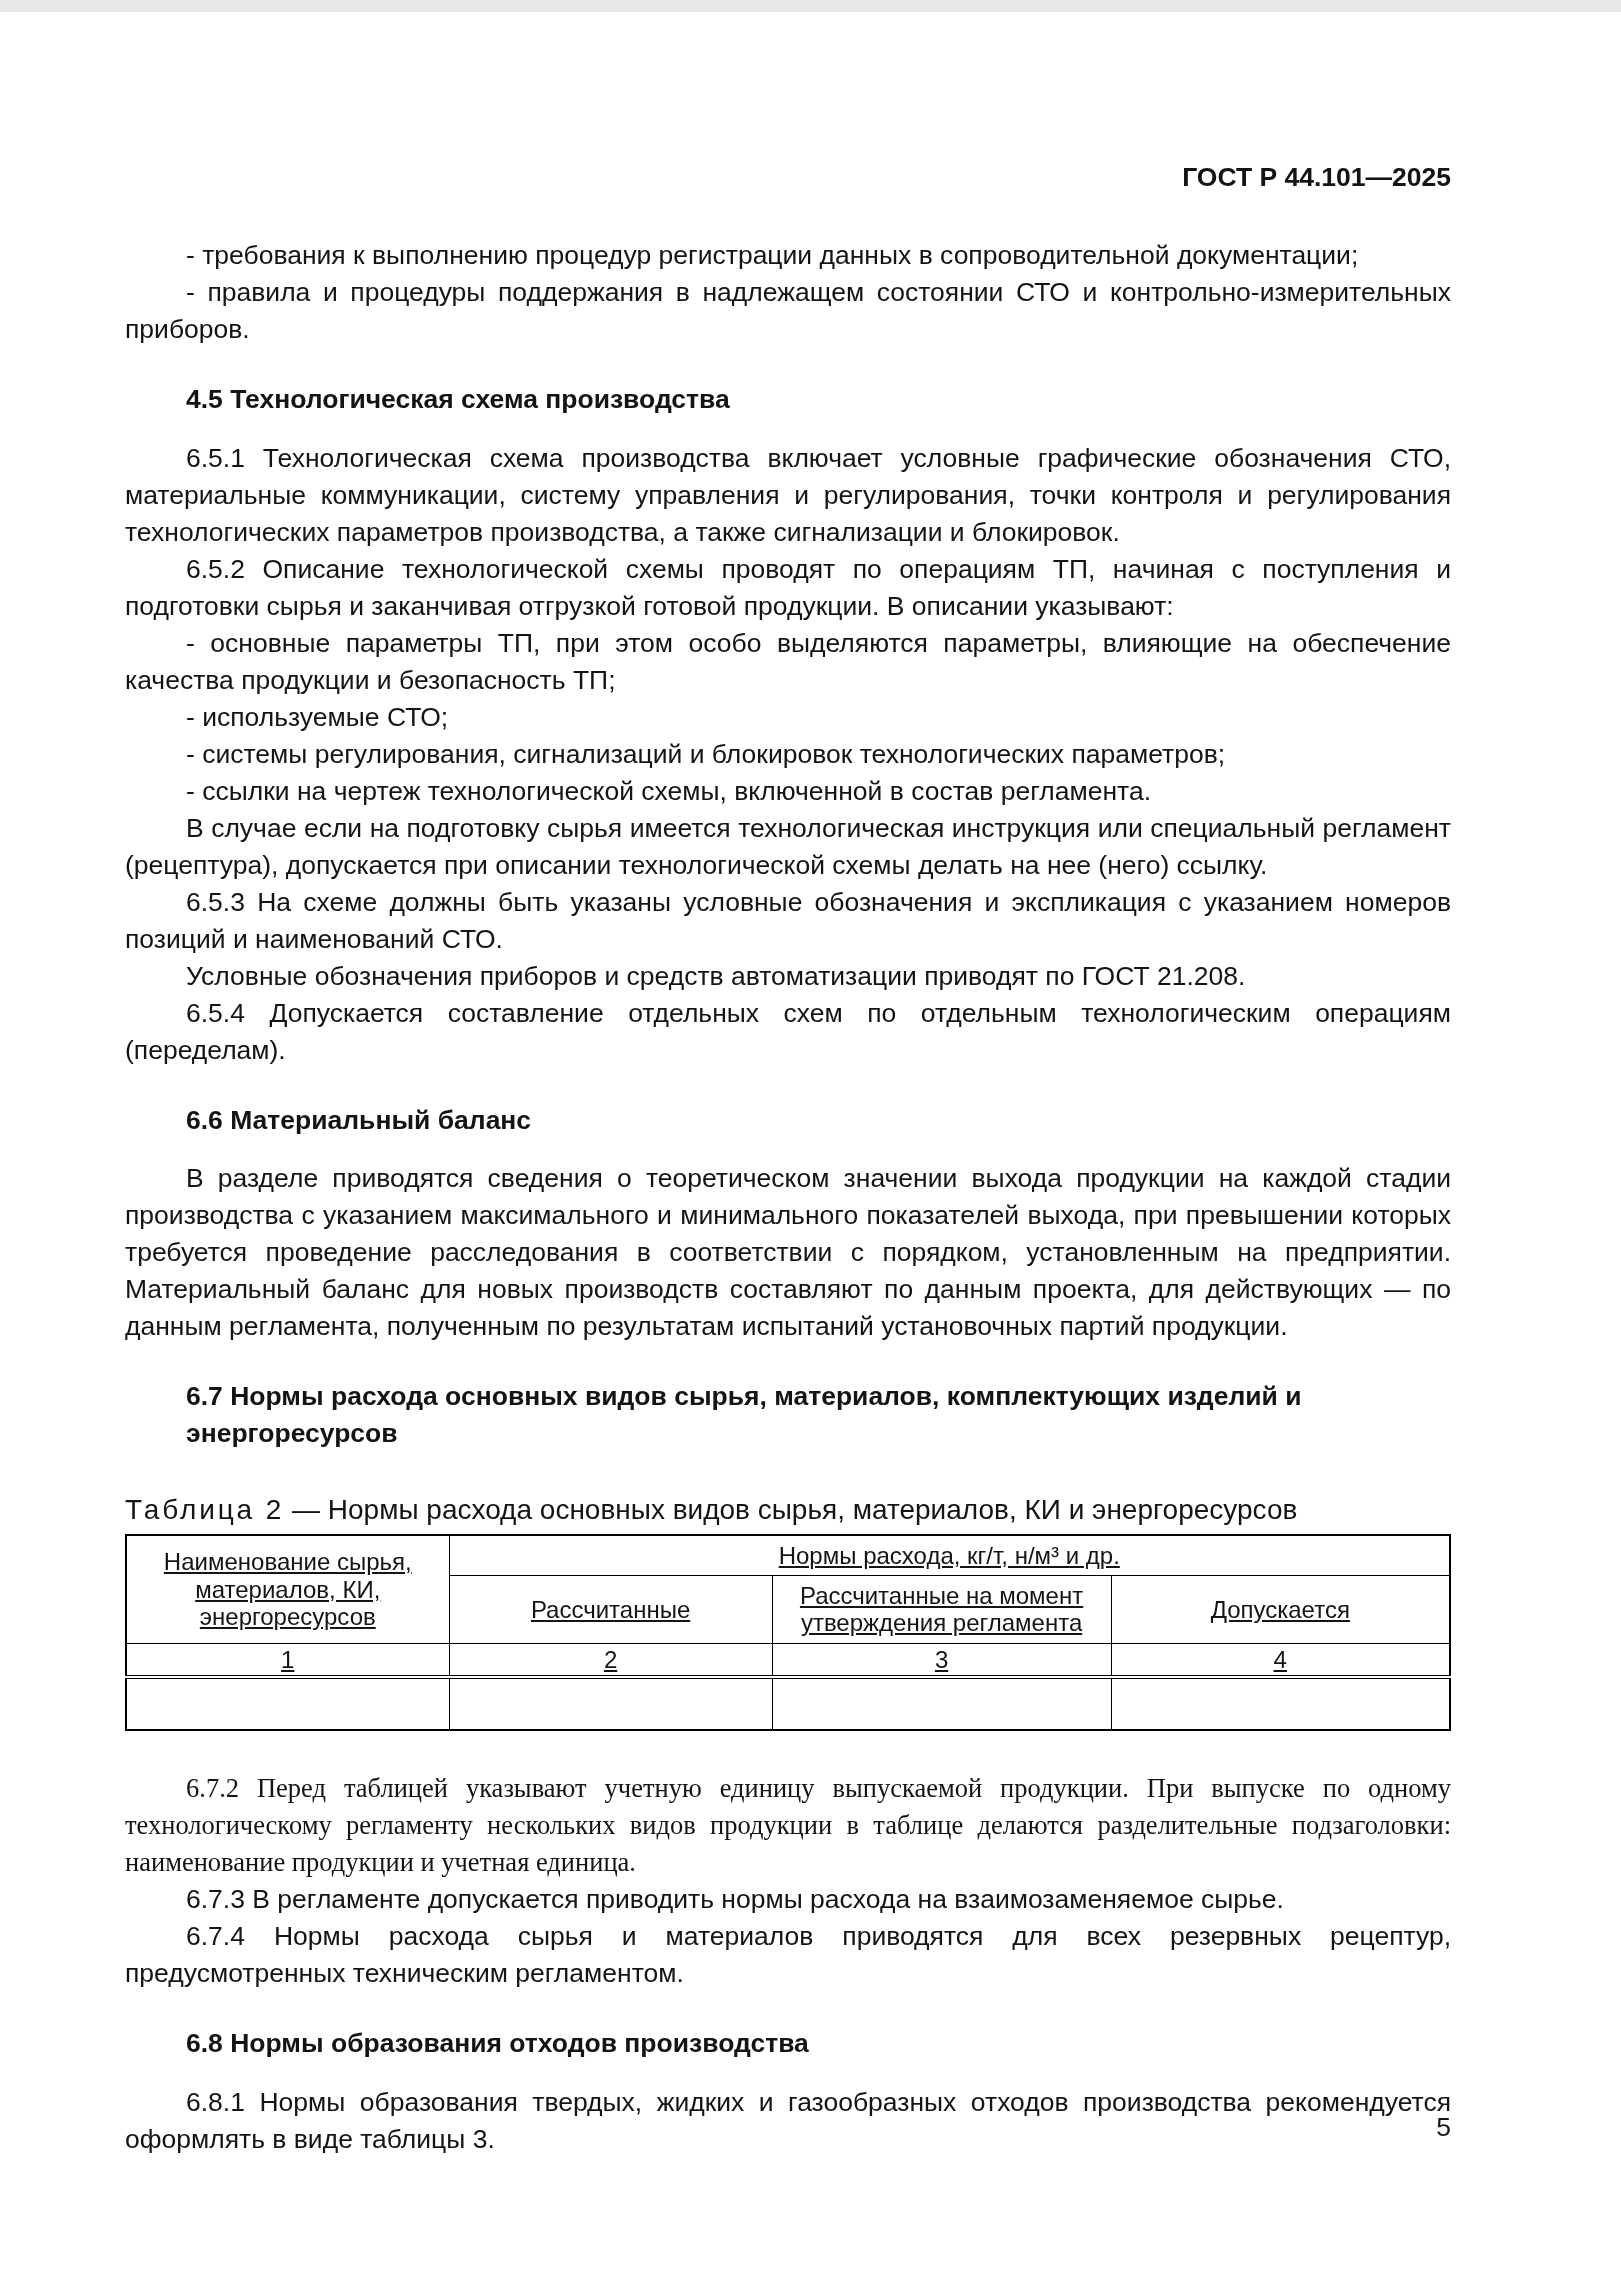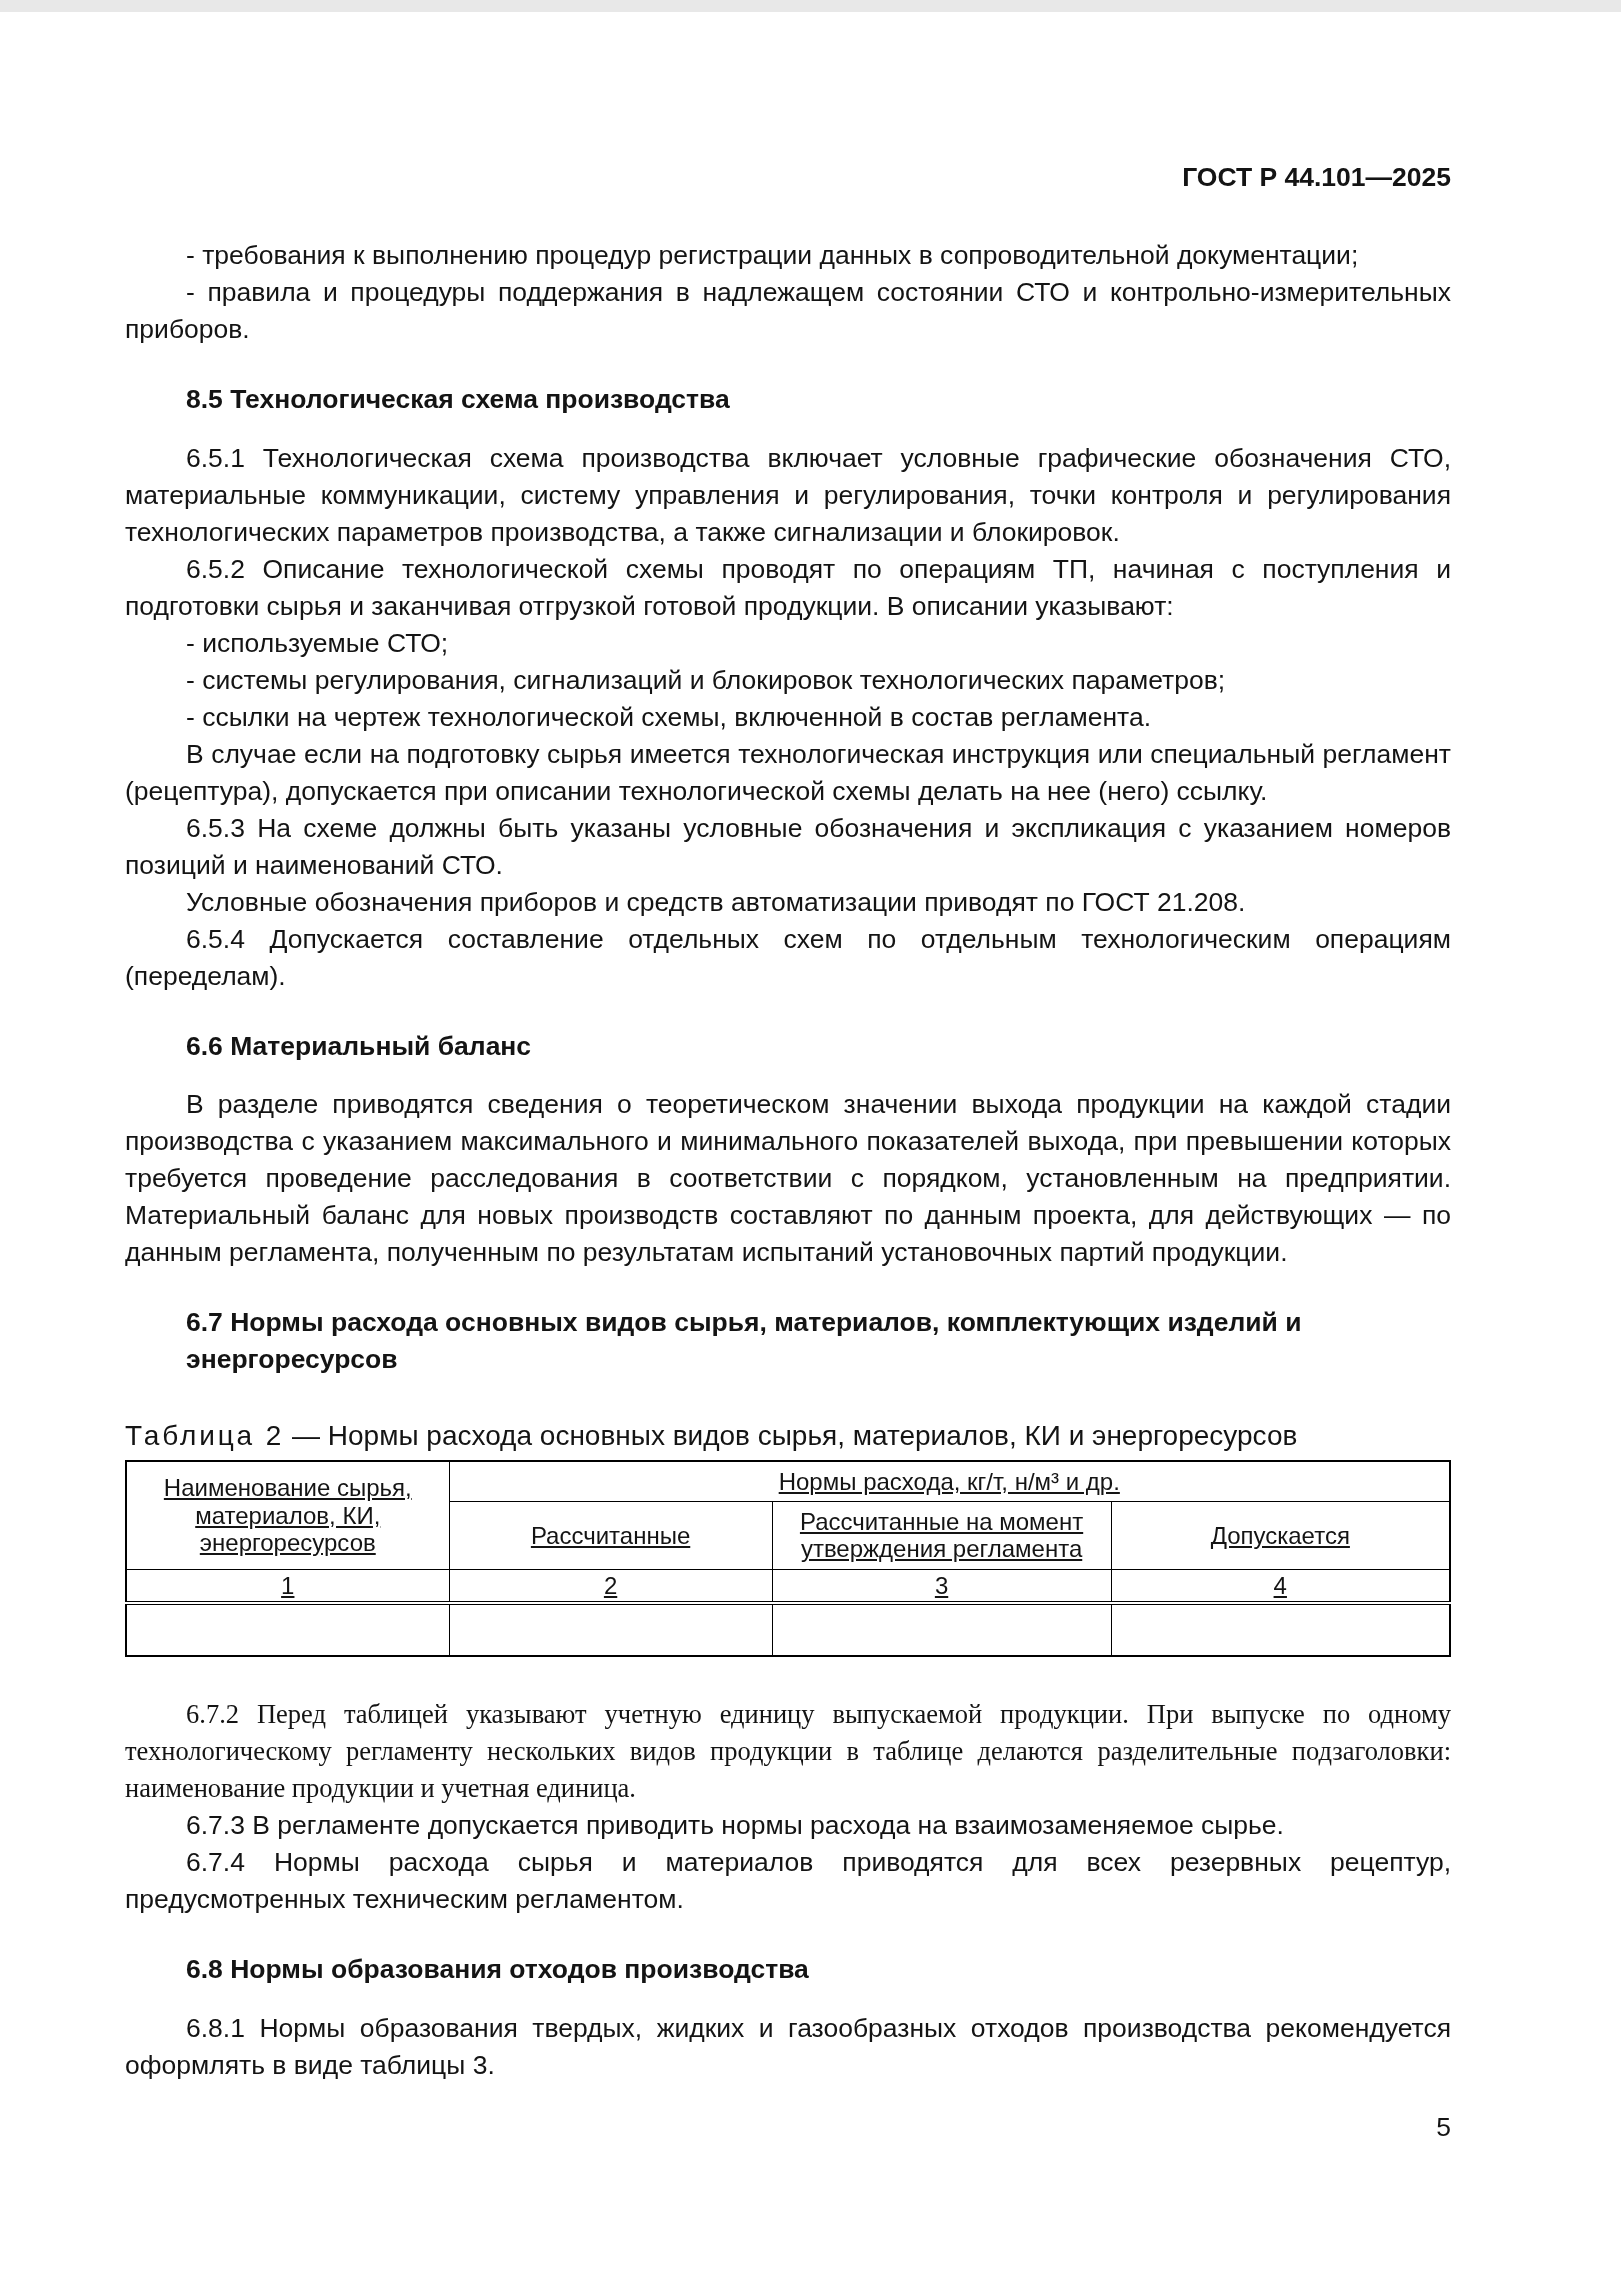--- a/index.html
+++ b/index.html
@@ -47,24 +47,25 @@
 <body>
 
 <div class="page">
   <div class="content">
 
     <div class="doc-header">ГОСТ Р 44.101—2025</div>
 
     <p class="body">- требования к выполнению процедур регистрации данных в сопроводительной документации;</p>
     <p class="body">- правила и процедуры поддержания в надлежащем состоянии СТО и контрольно-измерительных приборов.</p>
 
-    <div class="heading">8.5 Технологическая схема производства</div>
+    <div class="heading">4.5 Технологическая схема производства</div>
 
     <p class="body">6.5.1 Технологическая схема производства включает условные графические обозначения СТО, материальные коммуникации, систему управления и регулирования, точки контроля и регулирования технологических параметров производства, а также сигнализации и блокировок.</p>
     <p class="body">6.5.2 Описание технологической схемы проводят по операциям ТП, начиная с поступления и подготовки сырья и заканчивая отгрузкой готовой продукции. В описании указывают:</p>
+    <p class="body">- основные параметры ТП, при этом особо выделяются параметры, влияющие на обеспечение качества продукции и безопасность ТП;</p>
     <p class="body">- используемые СТО;</p>
     <p class="body">- системы регулирования, сигнализаций и блокировок технологических параметров;</p>
     <p class="body">- ссылки на чертеж технологической схемы, включенной в состав регламента.</p>
     <p class="body">В случае если на подготовку сырья имеется технологическая инструкция или специальный регламент (рецептура), допускается при описании технологической схемы делать на нее (него) ссылку.</p>
     <p class="body">6.5.3 На схеме должны быть указаны условные обозначения и экспликация с указанием номеров позиций и наименований СТО.</p>
     <p class="body">Условные обозначения приборов и средств автоматизации приводят по ГОСТ 21.208.</p>
     <p class="body">6.5.4 Допускается составление отдельных схем по отдельным технологическим операциям (переделам).</p>
 
     <div class="heading">6.6 Материальный баланс</div>
 

